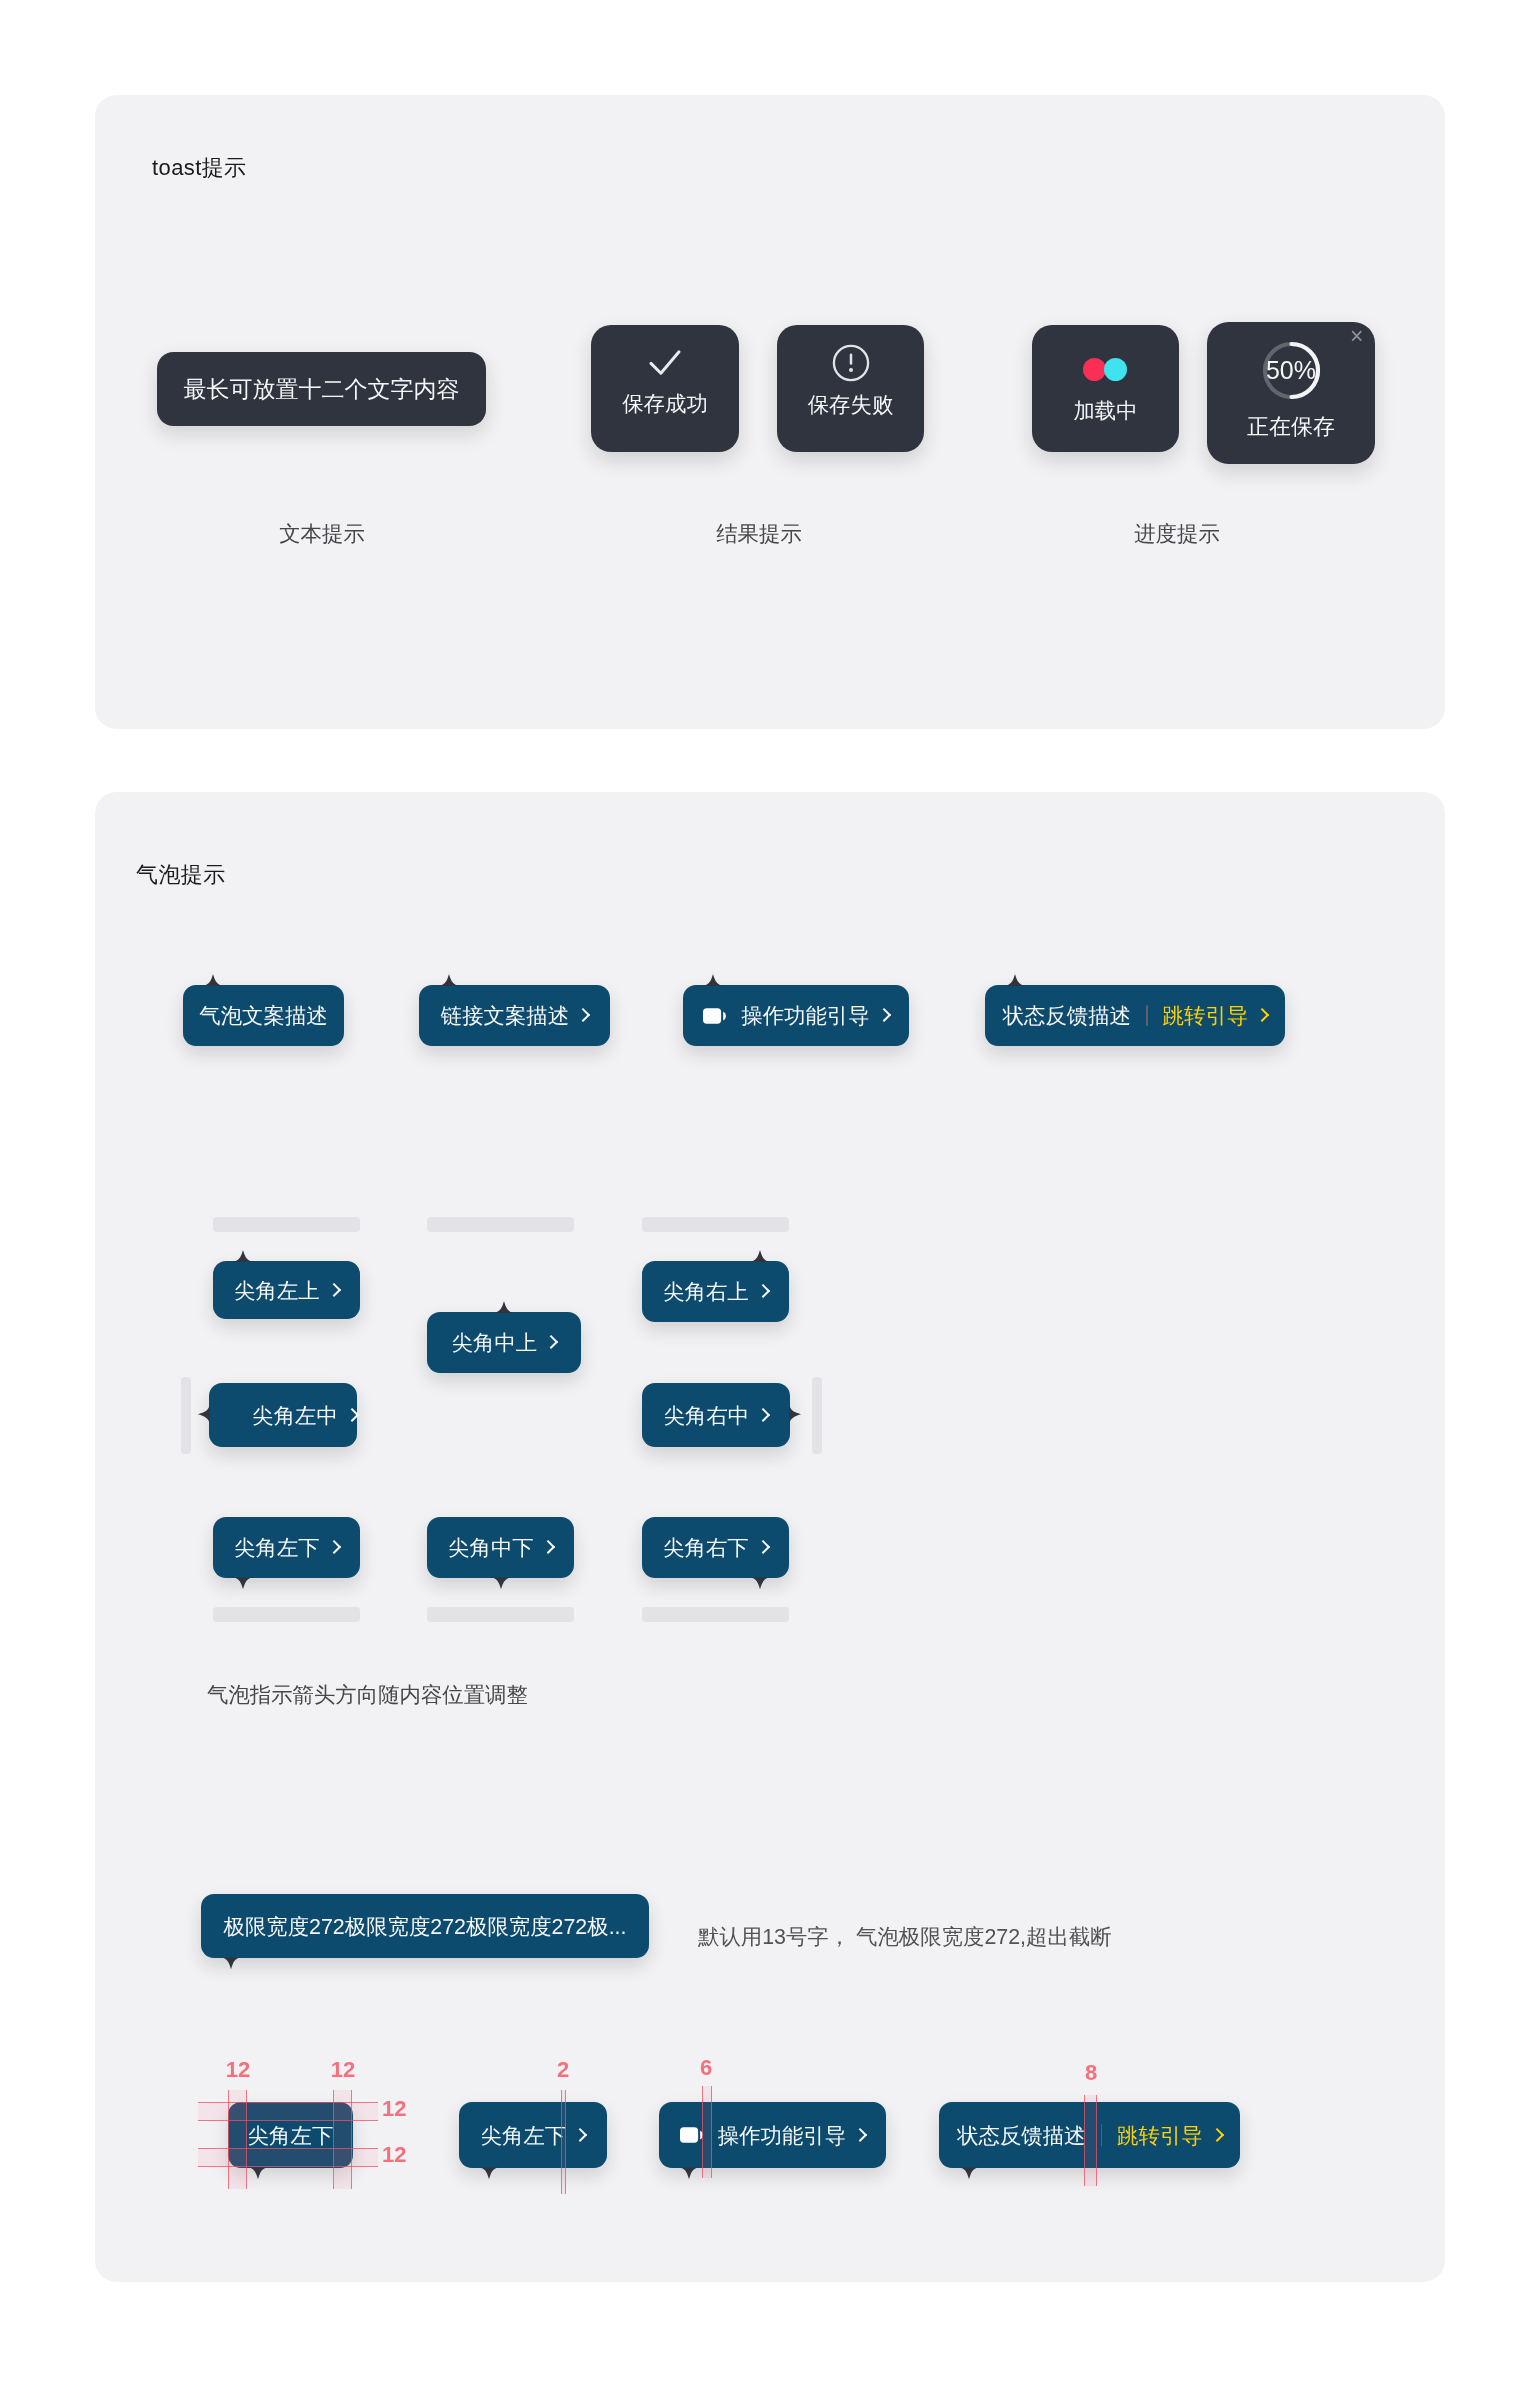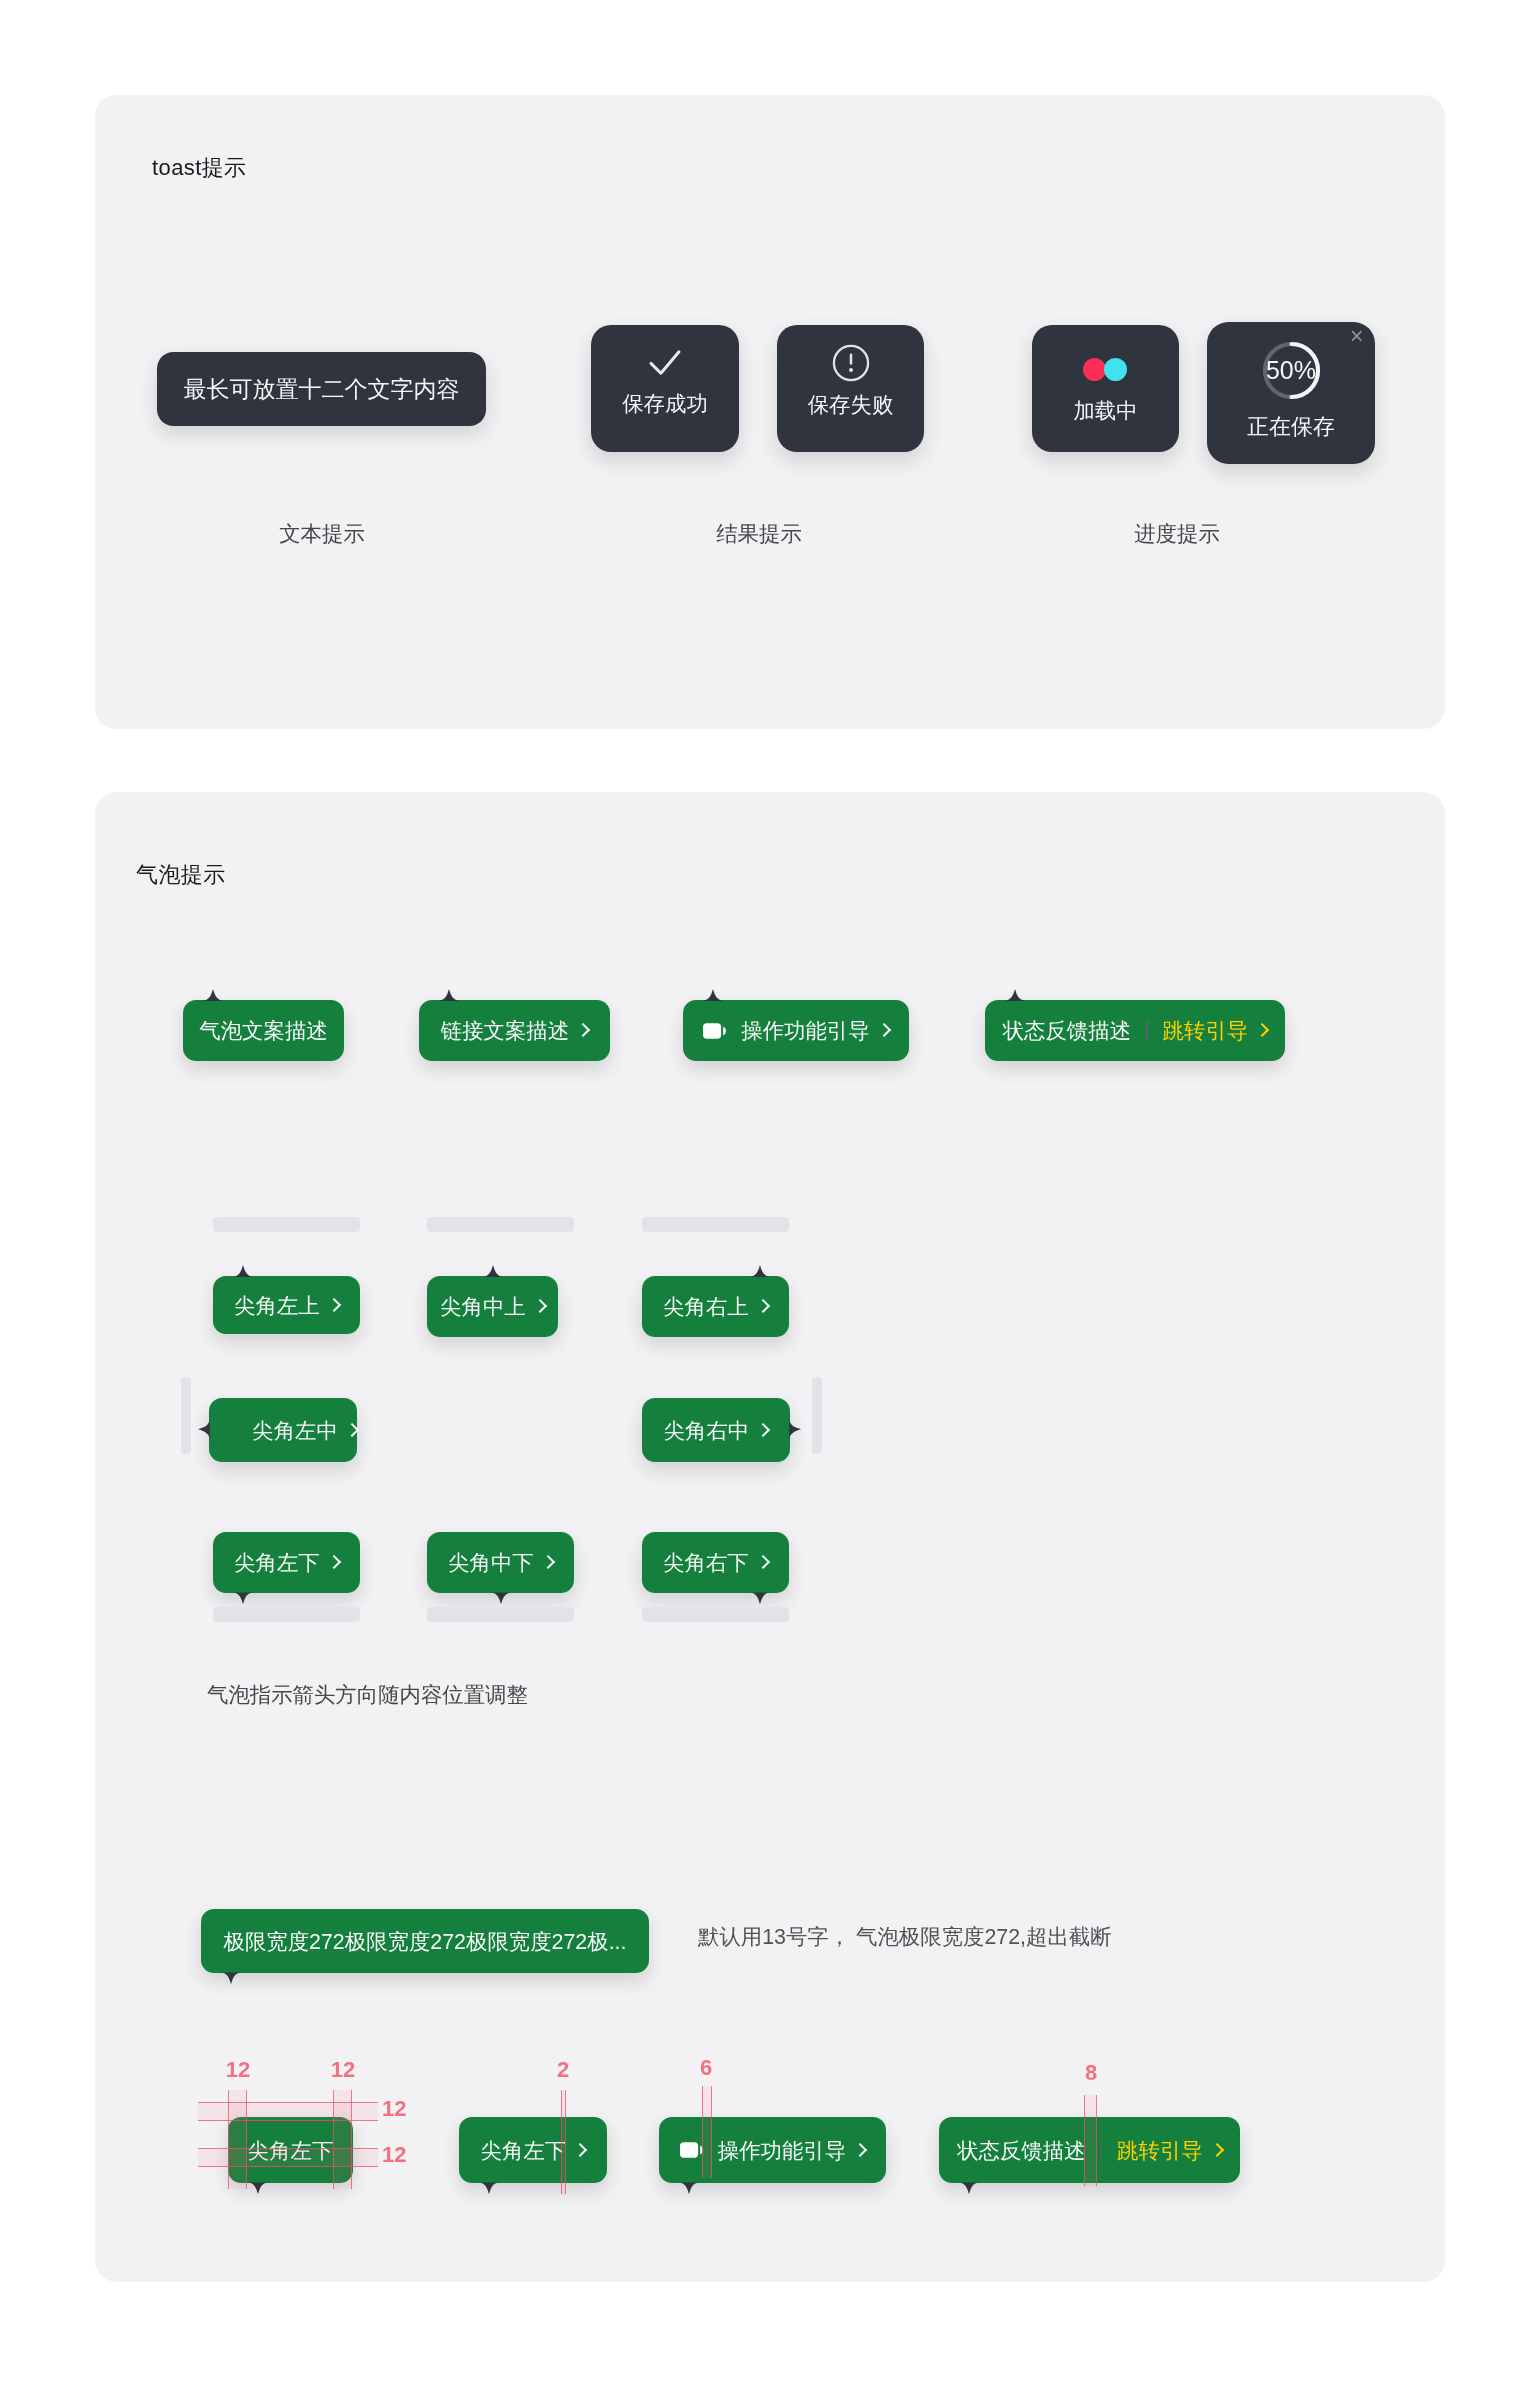--- a/index.html
+++ b/index.html
@@ -13,23 +13,23 @@
   
   .toast{position:absolute;background:#30343e;color:#f5f6f7;display:flex;flex-direction:column;
          align-items:center;box-shadow:0 8.2px 20px rgba(24,27,35,.15);}
   .toast .tlabel{font-size:21.4px;}
   .pill{flex-direction:row;justify-content:center;font-size:23px;border-radius:16.5px;font-family:Liberation Serif, serif;}
   .close-x{position:absolute;top:3.3px;right:11.5px;font-size:23px;color:#8f939a;line-height:1;cursor:default;}
   .dots{position:relative;width:46px;height:23px;}
   .dot{position:absolute;width:23px;height:23px;border-radius:50%;top:0;}
 
   
-  .bub{position:absolute;background:#15803d;border-radius:13px;color:#f6f7f8;font-size:21.4px;
+  .bub{position:absolute;background:#0c4a6e;border-radius:13px;color:#f6f7f8;font-size:21.4px;
        display:flex;align-items:center;justify-content:center;white-space:nowrap;
-       box-shadow:0 8.2px 18px rgba(24,27,35,.15);margin-top:15px;}
+       box-shadow:0 8.2px 18px rgba(24,27,35,.15);}
   .arrow{position:absolute;width:26px;height:12.4px;line-height:0;}
   .arrow svg{display:block;width:26px;height:12.4px;}
   .a-top{top:-11.5px;}
   .a-bot{bottom:-11.5px;transform:rotate(180deg);}
   .ax-l{left:16.5px;}
   .ax-c{left:50%;margin-left:-13px;}
   .ax-r{right:16.5px;}
   .a-left{left:-18px;top:50%;margin-top:-6.6px;transform:rotate(-90deg);}
   .a-right{right:-18px;top:50%;margin-top:-6.6px;transform:rotate(90deg);}
   .chev{display:inline-block;width:8.2px;height:8.2px;border-top:2.5px solid currentColor;
@@ -161,21 +161,21 @@
 
 <div class="bub" style="left:213px;top:1261px;width:147px;height:58px;">
   <span class="arrow a-top ax-l">
     <svg viewBox="0 0 32 15">
         <path d="M0 15 C7 15 11.5 12.5 14.2 5.5 C15 3.4 15.6 1.5 16 0 C16.4 1.5 17 3.4 17.8 5.5 C20.5 12.5 25 15 32 15 Z" fill="#30343e"></path>
       </svg>
   </span>
   <span>尖角左上</span>
   <span class="chev"></span>
 </div>
-<div class="bub" style="left:427px;top:1261px;width:131px;height:61px;">
+<div class="bub" style="left:427px;top:1312px;width:154px;height:61px;">
   <span class="arrow a-top ax-c">
     <svg viewBox="0 0 32 15">
         <path d="M0 15 C7 15 11.5 12.5 14.2 5.5 C15 3.4 15.6 1.5 16 0 C16.4 1.5 17 3.4 17.8 5.5 C20.5 12.5 25 15 32 15 Z" fill="#30343e"></path>
       </svg>
   </span>
   <span>尖角中上</span>
   <span class="chev"></span>
 </div>
 <div class="bub" style="left:642px;top:1261px;width:147px;height:61px;">
   <span class="arrow a-top ax-r">

